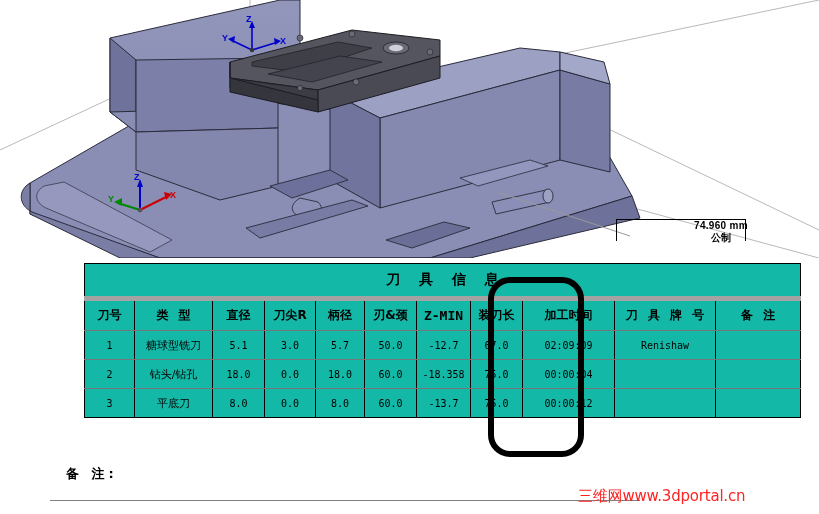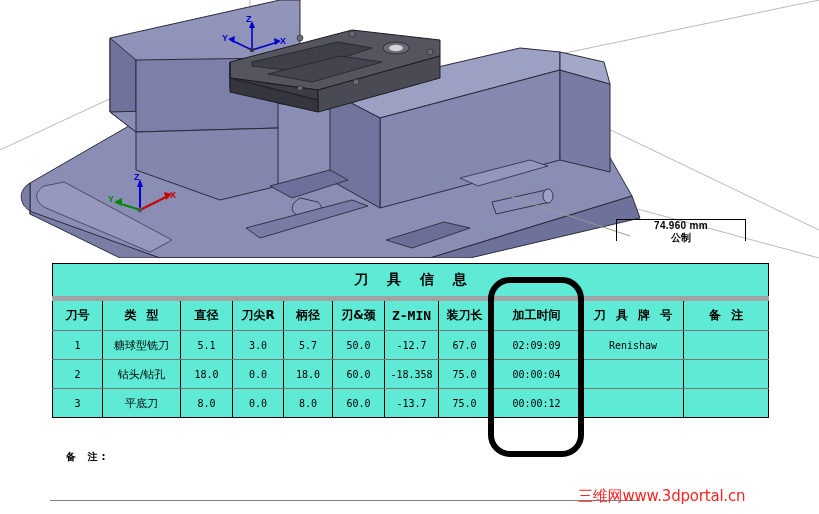--- a/index.html
+++ b/index.html
@@ -10,37 +10,38 @@
   }
   #stage{position:absolute;left:0;top:0;width:819px;height:514px;}
 
   
   .cad{position:absolute;left:0;top:0;width:819px;height:258px;background:#fff;}
   .cad svg{display:block;}
 
   .triad-label{font-weight:bold;font-size:9px;font-family:"Liberation Sans",sans-serif;}
 
   
-  .dim{position:absolute;left:616px;top:220px;width:130px;text-align:center;}
+  .dim{position:absolute;left:616px;top:220px;width:130px;text-align:center;padding-left:40px;}
   .dim .dimtext{
     font-size:10px;font-weight:bold;letter-spacing:.3px;
     font-family:"Liberation Sans",sans-serif;line-height:12px;
   }
   .dim .dimunit{
     font-size:10px;font-weight:bold;line-height:12px;
     font-family:Liberation Sans, sans-serif;
   }
   .dimline{position:absolute;left:616px;top:219px;width:130px;height:1px;background:#000;}
   .dimtick{position:absolute;width:1px;height:22px;background:#000;top:219px;}
 
   
   .sheet{position:absolute;left:52px;top:263px;width:716px;}
   table.tool{
     border-collapse:collapse;width:716px;table-layout:fixed;
-    background:#5eead4;
+    background:#14b8a6;
+    margin-left:32px;
   }
   table.tool td{
     border-left:1px solid #000;border-right:1px solid #000;
     border-top:1px solid #777;border-bottom:1px solid #777;
     text-align:center;vertical-align:middle;
     font-family:"DejaVu Sans Mono","Liberation Mono",monospace;
     font-size:10px;color:#000;
     padding:0;
   }
   tr.titlerow td{
@@ -73,22 +74,22 @@
 
   
   .highlight{
     position:absolute;left:488px;top:277px;width:96px;height:180px;
     border:6px solid #000;border-radius:22px;pointer-events:none;
     box-sizing:border-box;background:transparent;
   }
 
   
   .remark{
-    position:absolute;left:66px;top:450px;
-    font-family:"DejaVu Sans",sans-serif;font-size:10px;font-weight:bold;
+    position:absolute;left:66px;top:465px;
+    font-family:"DejaVu Sans",sans-serif;font-size:13px;font-weight:bold;
     letter-spacing:4px;
     text-align:right;
   }
   .footrule{position:absolute;left:50px;top:500px;width:590px;height:1px;background:#808080;}
   .watermark{
     position:absolute;left:578px;top:487px;
     color:#ff2222;font-size:15px;font-weight:normal;
     font-family:"DejaVu Sans",sans-serif;
     white-space:nowrap;letter-spacing:-.2px;
   }

